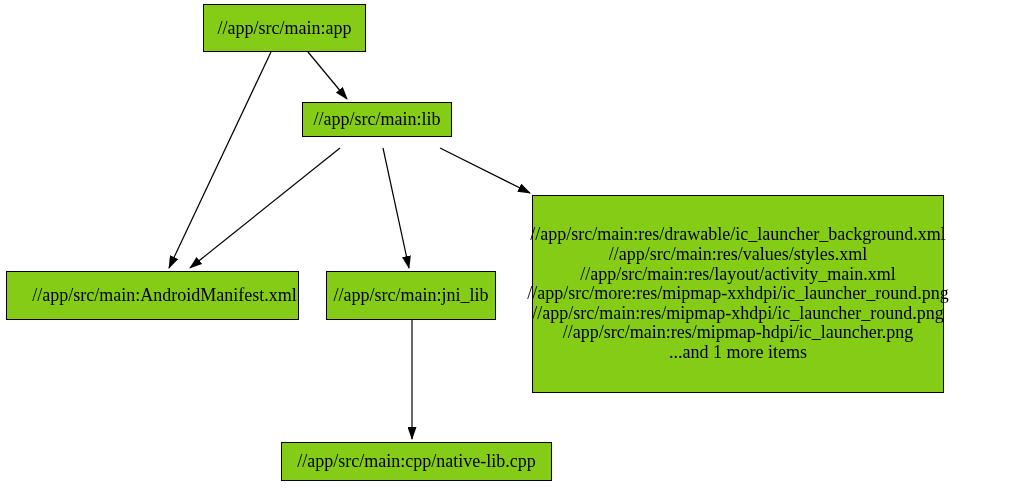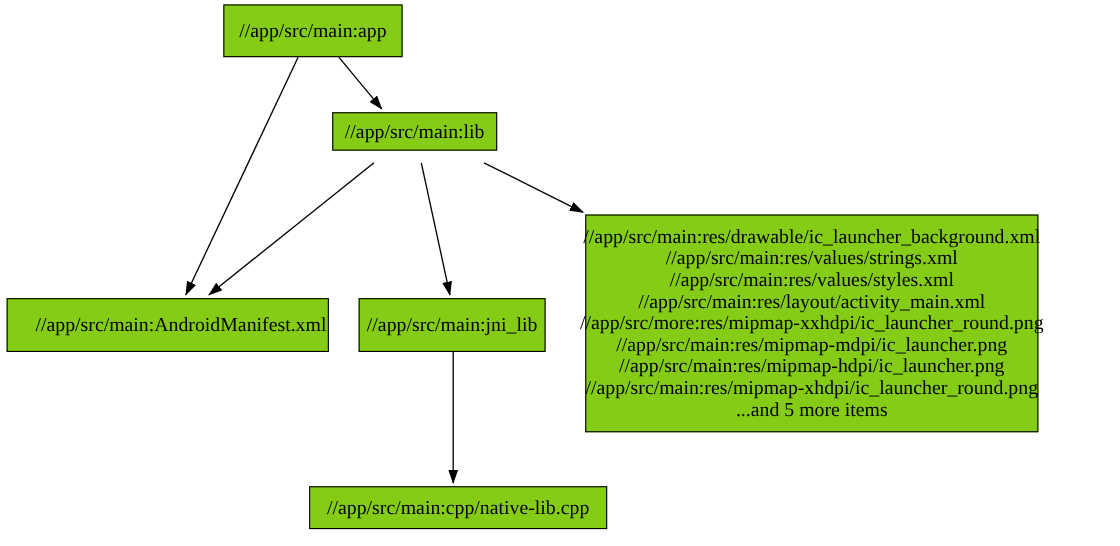--- a/index.html
+++ b/index.html
@@ -78,27 +78,25 @@
   <div class="node node-manifest">
     <span>//app/src/main:AndroidManifest.xml</span>
   </div>
 
   <div class="node node-jni-lib">
     <span>//app/src/main:jni_lib</span>
   </div>
 
   <div class="node multiline node-resources">
     <div>//app/src/main:res/drawable/ic_launcher_background.xml</div>
-    <div>//app/src/main:res/values/strings.xml</div>
     <div>//app/src/main:res/values/styles.xml</div>
     <div>//app/src/main:res/layout/activity_main.xml</div>
     <div>//app/src/more:res/mipmap-xxhdpi/ic_launcher_round.png</div>
-    <div>//app/src/main:res/mipmap-mdpi/ic_launcher.png</div>
+    <div>//app/src/main:res/mipmap-xhdpi/ic_launcher_round.png</div>
     <div>//app/src/main:res/mipmap-hdpi/ic_launcher.png</div>
-    <div>//app/src/main:res/mipmap-xhdpi/ic_launcher_round.png</div>
-    <div>...and 5 more items</div>
+    <div>...and 1 more items</div>
   </div>
 
   <div class="node node-native-lib">
     <span>//app/src/main:cpp/native-lib.cpp</span>
   </div>
 
 </div>
 
 </body></html>

